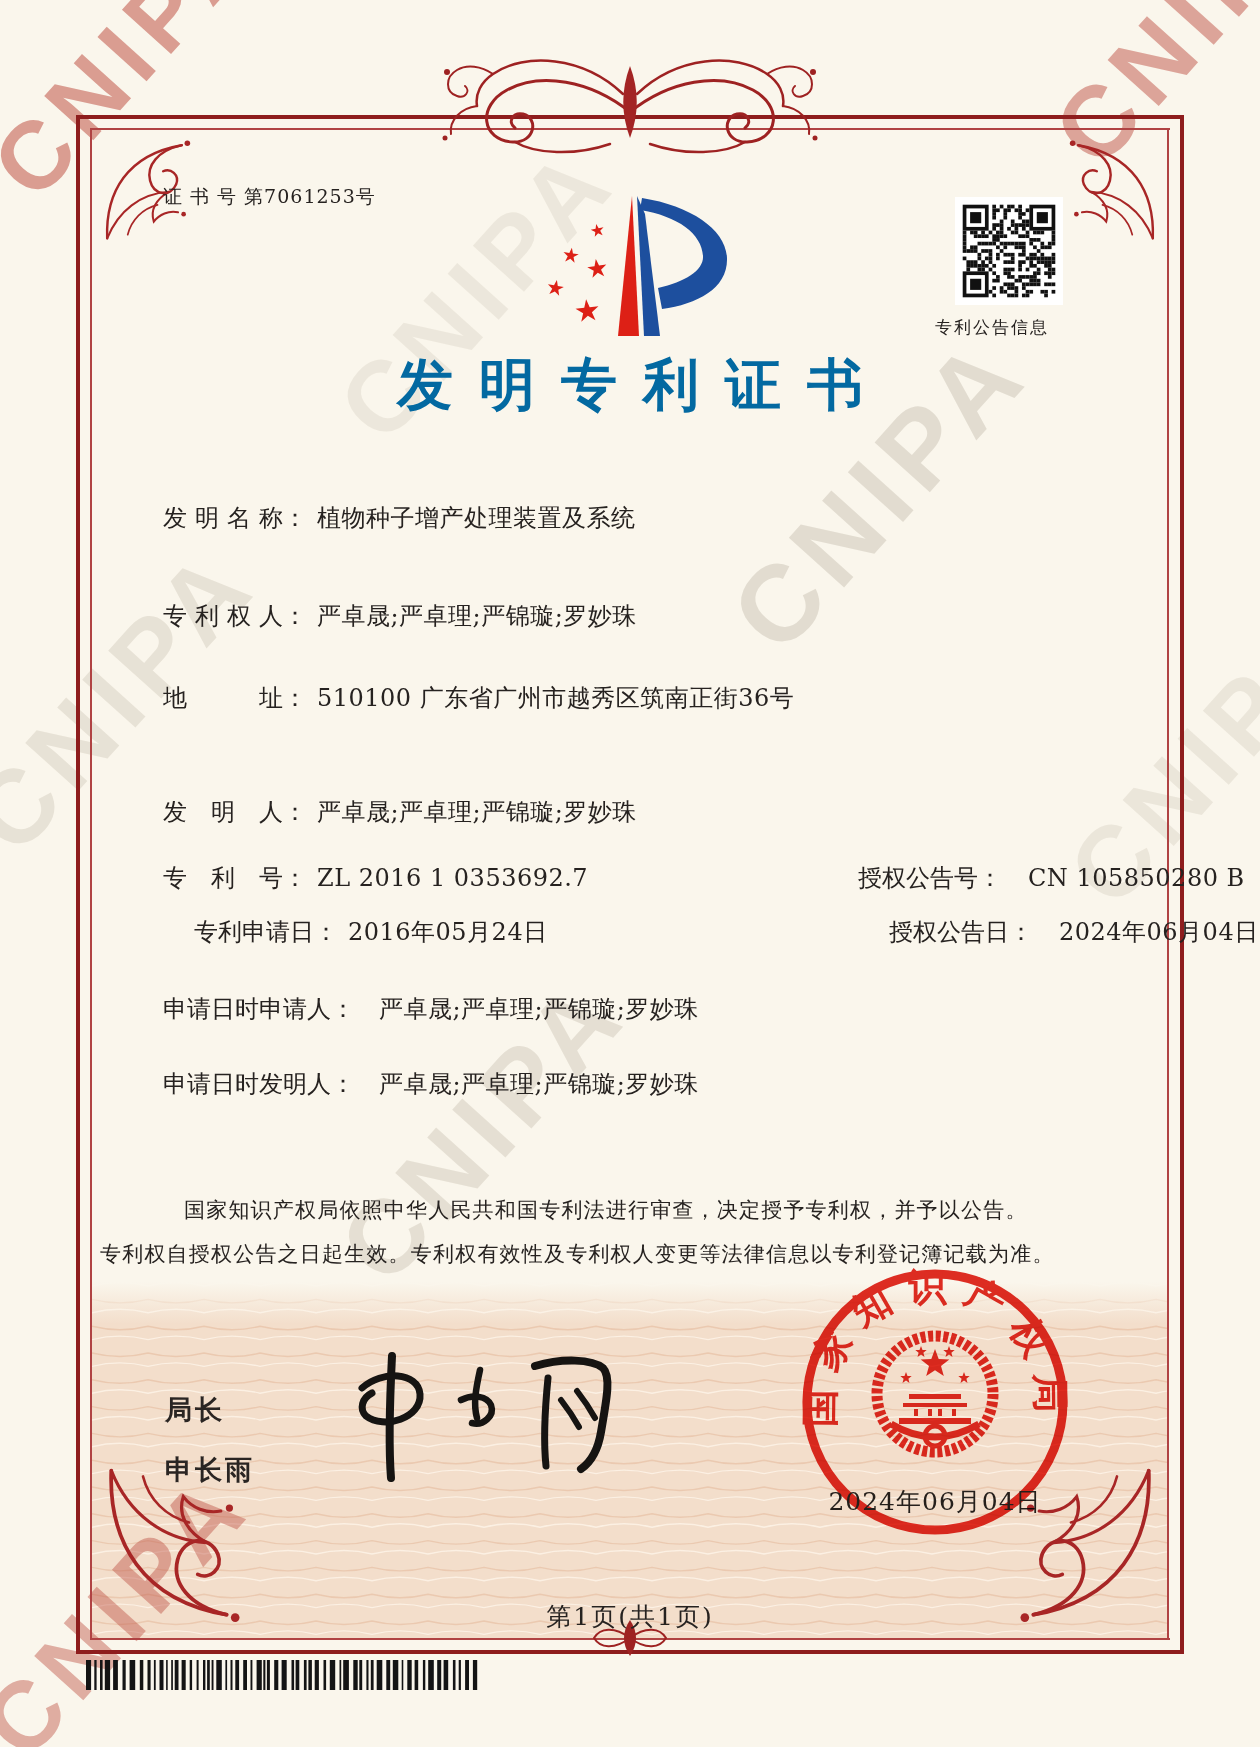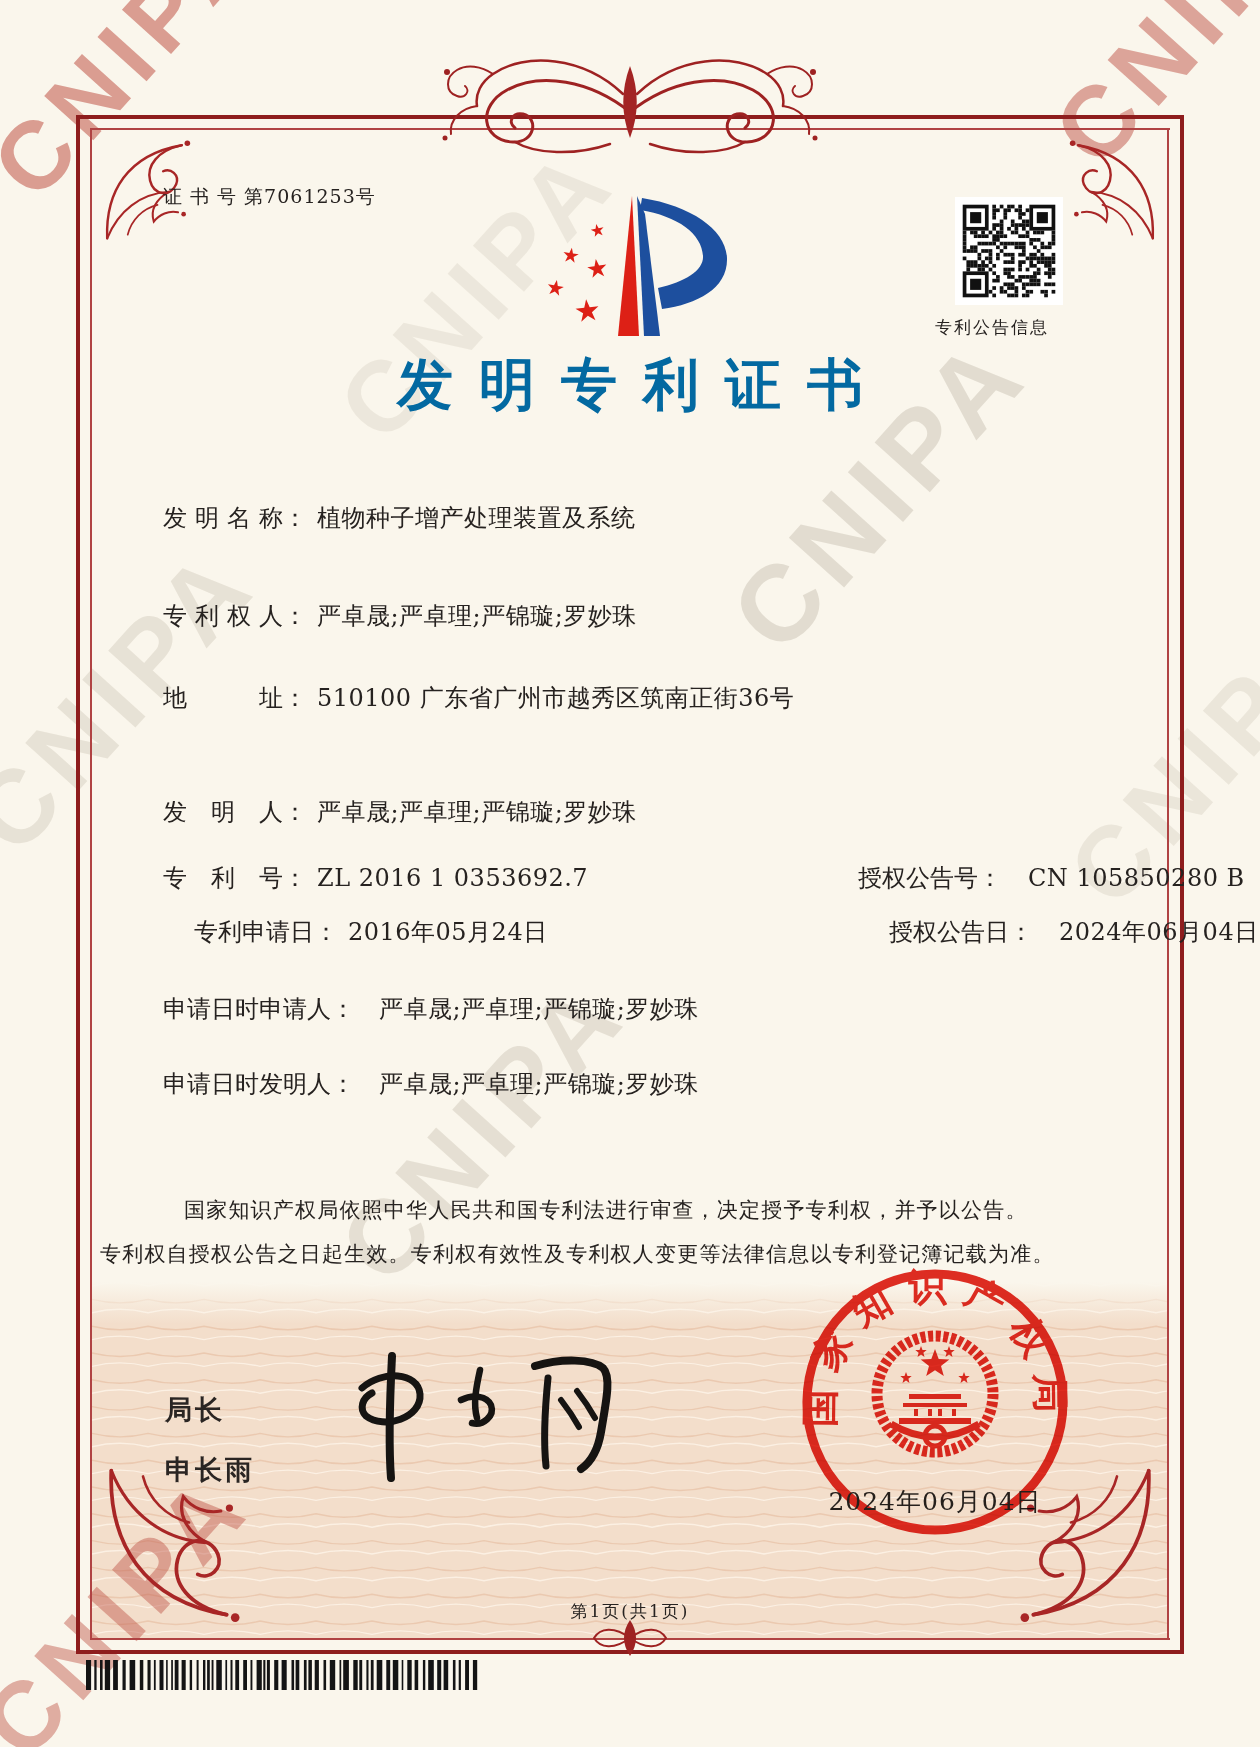--- a/index.html
+++ b/index.html
@@ -42,21 +42,21 @@
   
   .band{position:absolute;left:92px;top:1282px;width:1076px;height:356px;z-index:0;}
   .band-fade{position:absolute;left:92px;top:1282px;width:1076px;height:42px;z-index:0;
       background:linear-gradient(#faf6ec,rgba(250,246,236,0));}
   .signer{position:absolute;left:165px;font-family:"Liberation Sans",sans-serif;
       font-weight:bold;font-size:27px;letter-spacing:3px;color:#2a2523;z-index:3;}
   .signature{position:absolute;left:330px;top:1342px;width:300px;height:160px;z-index:4;}
   .seal{position:absolute;left:785px;top:1252px;width:300px;height:300px;z-index:5;
       mix-blend-mode:multiply;opacity:.96;}
   .footer-page{position:absolute;left:0;top:1600px;width:1260px;text-align:center;
-      font-size:17px;letter-spacing:2px;z-index:3;}
+      font-size:25px;letter-spacing:2px;z-index:3;}
   .barcode{position:absolute;left:86px;top:1660px;width:392px;height:30px;z-index:3;}
   
   .ornament{position:absolute;z-index:2;}
 </style>
 </head>
 <body>
 
 <div class="page">
 
   <div class="wm" style="left:-45px;top:0px;font-size:96px;color:#c05548;opacity:.55;">CNIPA</div>

